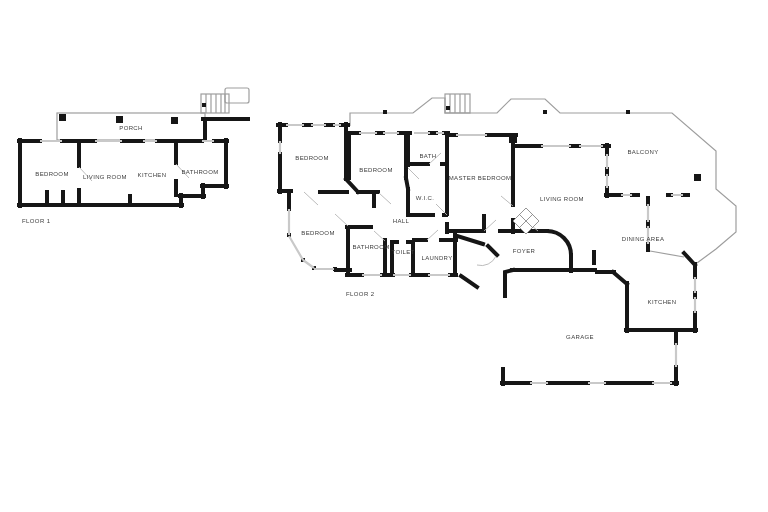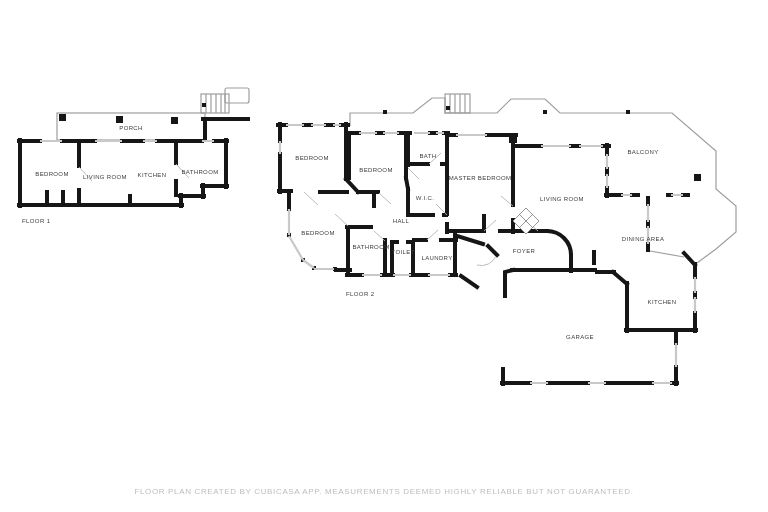--- a/index.html
+++ b/index.html
@@ -219,14 +219,13 @@
   <div class="lbl" style="left:403px;top:252px">TOILET</div>
   <div class="lbl" style="left:437px;top:258px">LAUNDRY</div>
   <div class="lbl" style="left:562px;top:199px">LIVING ROOM</div>
   <div class="lbl" style="left:524px;top:251px">FOYER</div>
   <div class="lbl" style="left:643px;top:152px">BALCONY</div>
   <div class="lbl" style="left:643px;top:239px">DINING AREA</div>
   <div class="lbl" style="left:662px;top:302px">KITCHEN</div>
   <div class="lbl" style="left:580px;top:337px">GARAGE</div>
   <div class="flbl" style="left:346px;top:294px">FLOOR 2</div>
 
-  <div id="disclaimer">FLOOR PLAN CREATED BY CUBICASA APP. MEASUREMENTS DEEMED HIGHLY RELIABLE BUT NOT GUARANTEED.</div>
 </div>
 
 </body></html>

